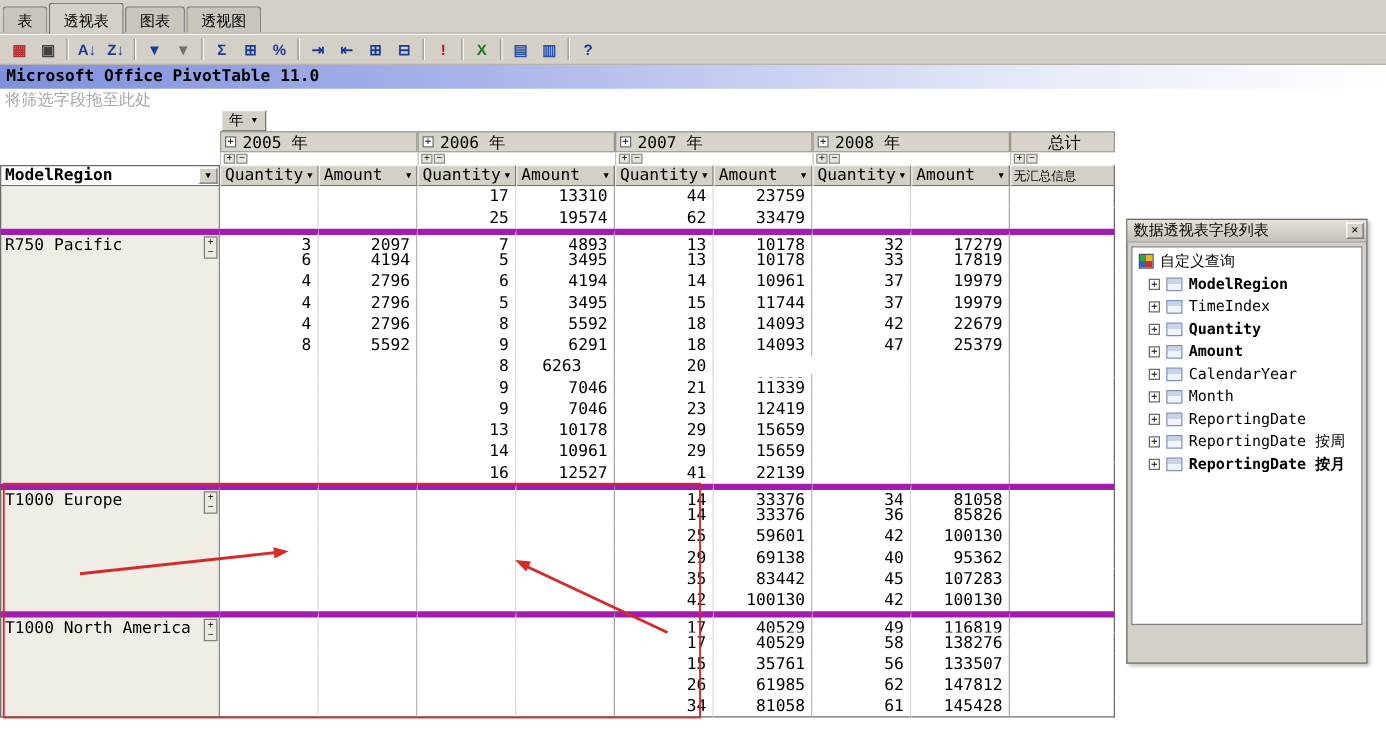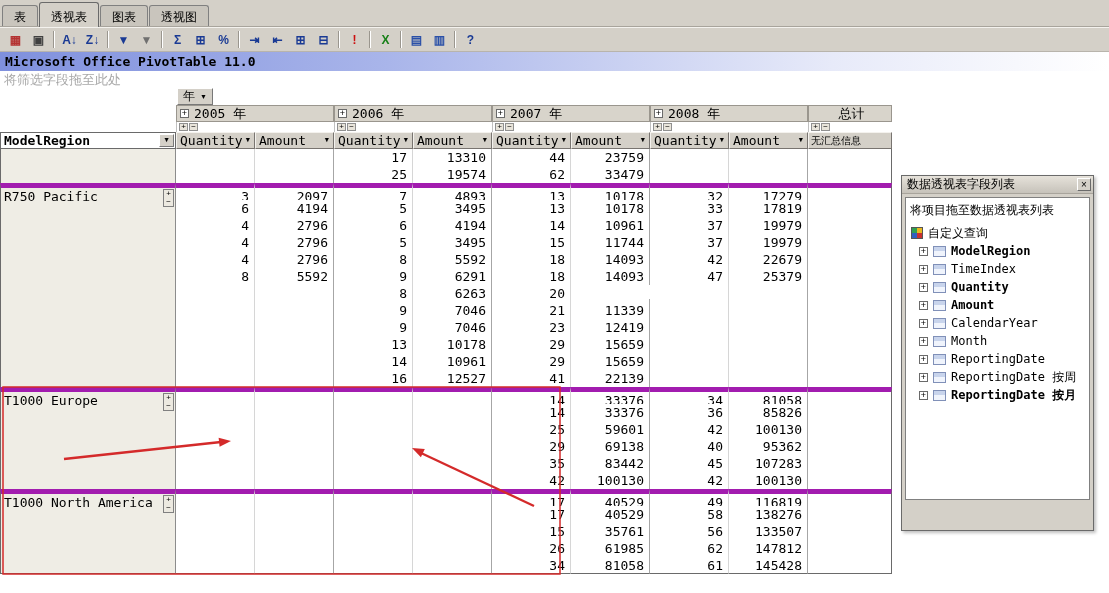--- a/index.html
+++ b/index.html
@@ -306,21 +306,21 @@
     <div class="dcell mono" style="grid-area: 11 / 4;">9</div>
     <div class="dcell mono pair" style="grid-area: 11 / 5;">6291</div>
     <div class="dcell mono" style="grid-area: 11 / 6;">18</div>
     <div class="dcell mono pair" style="grid-area: 11 / 7;">14093</div>
     <div class="dcell mono" style="grid-area: 11 / 8;">47</div>
     <div class="dcell mono pair" style="grid-area: 11 / 9;">25379</div>
     <div class="dcell totalcol" style="grid-area: 11 / 10;"></div>
     <div class="dcell mono" style="grid-area: 12 / 2;"></div>
     <div class="dcell mono pair" style="grid-area: 12 / 3;"></div>
     <div class="dcell mono" style="grid-area: 12 / 4;">8</div>
-    <div class="dcell mono pair" style="grid-area: 12 / 5;">6263</div>
+    <div class="dcell mono pair" style="grid-area: 12 / 5; text-align: center;">6263</div>
     <div class="dcell mono" style="grid-area: 12 / 6;">20</div>
     <div class="dcell mono pair" style="grid-area: 12 / 7; margin-top: 14px;">10799</div>
     <div class="dcell mono" style="grid-area: 12 / 8;"></div>
     <div class="dcell mono pair" style="grid-area: 12 / 9;"></div>
     <div class="dcell totalcol" style="grid-area: 12 / 10;"></div>
     <div class="dcell mono" style="grid-area: 13 / 2;"></div>
     <div class="dcell mono pair" style="grid-area: 13 / 3;"></div>
     <div class="dcell mono" style="grid-area: 13 / 4;">9</div>
     <div class="dcell mono pair" style="grid-area: 13 / 5;">7046</div>
     <div class="dcell mono" style="grid-area: 13 / 6;">21</div>
@@ -478,21 +478,20 @@
     <div class="dcell mono pair gridbtm" style="grid-area: 28 / 9;">145428</div>
     <div class="dcell totalcol gridbtm" style="grid-area: 28 / 10;"></div>
   </div>
 
 <div id="fieldlist">
   <div class="fl-title">
     <span>数据透视表字段列表</span>
     <span class="fl-close">×</span>
   </div>
   <div class="fl-body">
-    <div class="fl-hint">将项目拖至数据透视表列表</div>
     <div id="fltree">
         <div class="fl-row">
           <span class="cube"></span>
           <span class="fname">自定义查询</span>
         </div>
         <div class="fl-row indent">
           <span class="plusbox">+</span>
           <span class="ficon"></span>
           <span class="fname b">ModelRegion</span>
         </div>

